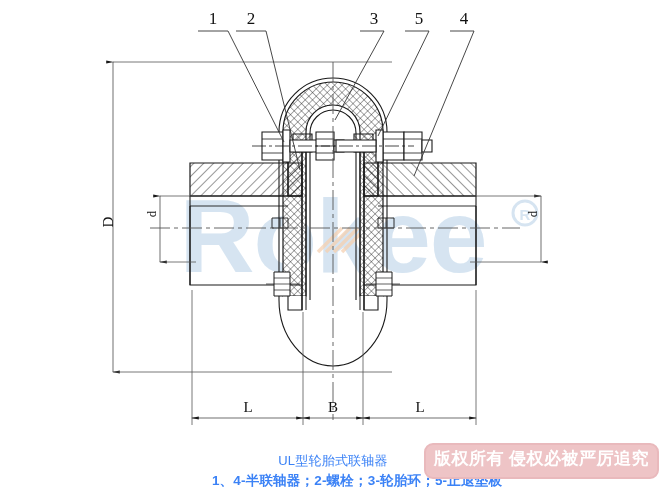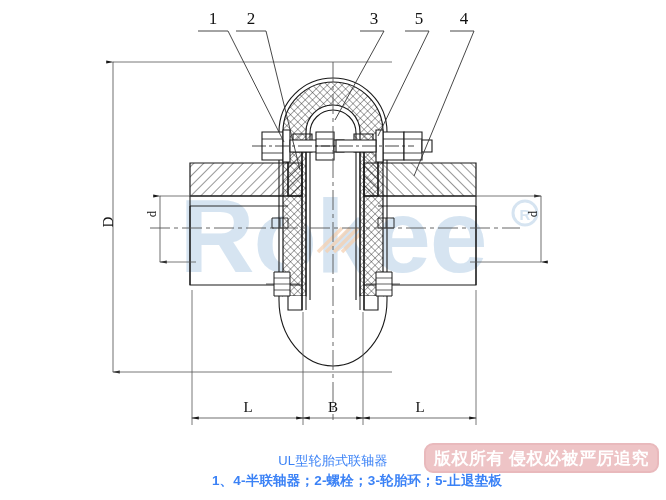--- a/index.html
+++ b/index.html
@@ -4,21 +4,21 @@
 <style>
   html,body{margin:0;padding:0;background:#ffffff;}
   body{width:666px;height:500px;position:relative;overflow:hidden;
        font-family:"Liberation Serif", serif;}
   #stage{position:absolute;left:0;top:0;width:666px;height:500px;}
   svg{display:block;}
   .cap{position:absolute;left:0;width:666px;text-align:center;
        font-family:"Liberation Sans", sans-serif;color:#3b82f6;}
   #cap-title{top:452px;font-size:13px;letter-spacing:.2px;}
   #cap-legend{top:472px;font-size:13.5px;letter-spacing:.2px;font-weight:600;padding-left:24px;}
-  #copyright-badge{position:absolute;left:424px;top:443px;width:235px;height:30px;
+  #copyright-badge{position:absolute;left:424px;top:443px;width:235px;height:36px;
        box-sizing:border-box;border:2px solid #e9b9bc;border-radius:9px;
        background:#eec4c6;color:#ffffff;font-family:"Liberation Sans", sans-serif;
        font-size:17px;font-weight:700;line-height:27px;text-align:center;
        letter-spacing:.5px;}
 </style>
 </head>
 <body>
 
 <div id="stage">
 <svg width="666" height="500" viewBox="0 0 666 500">

